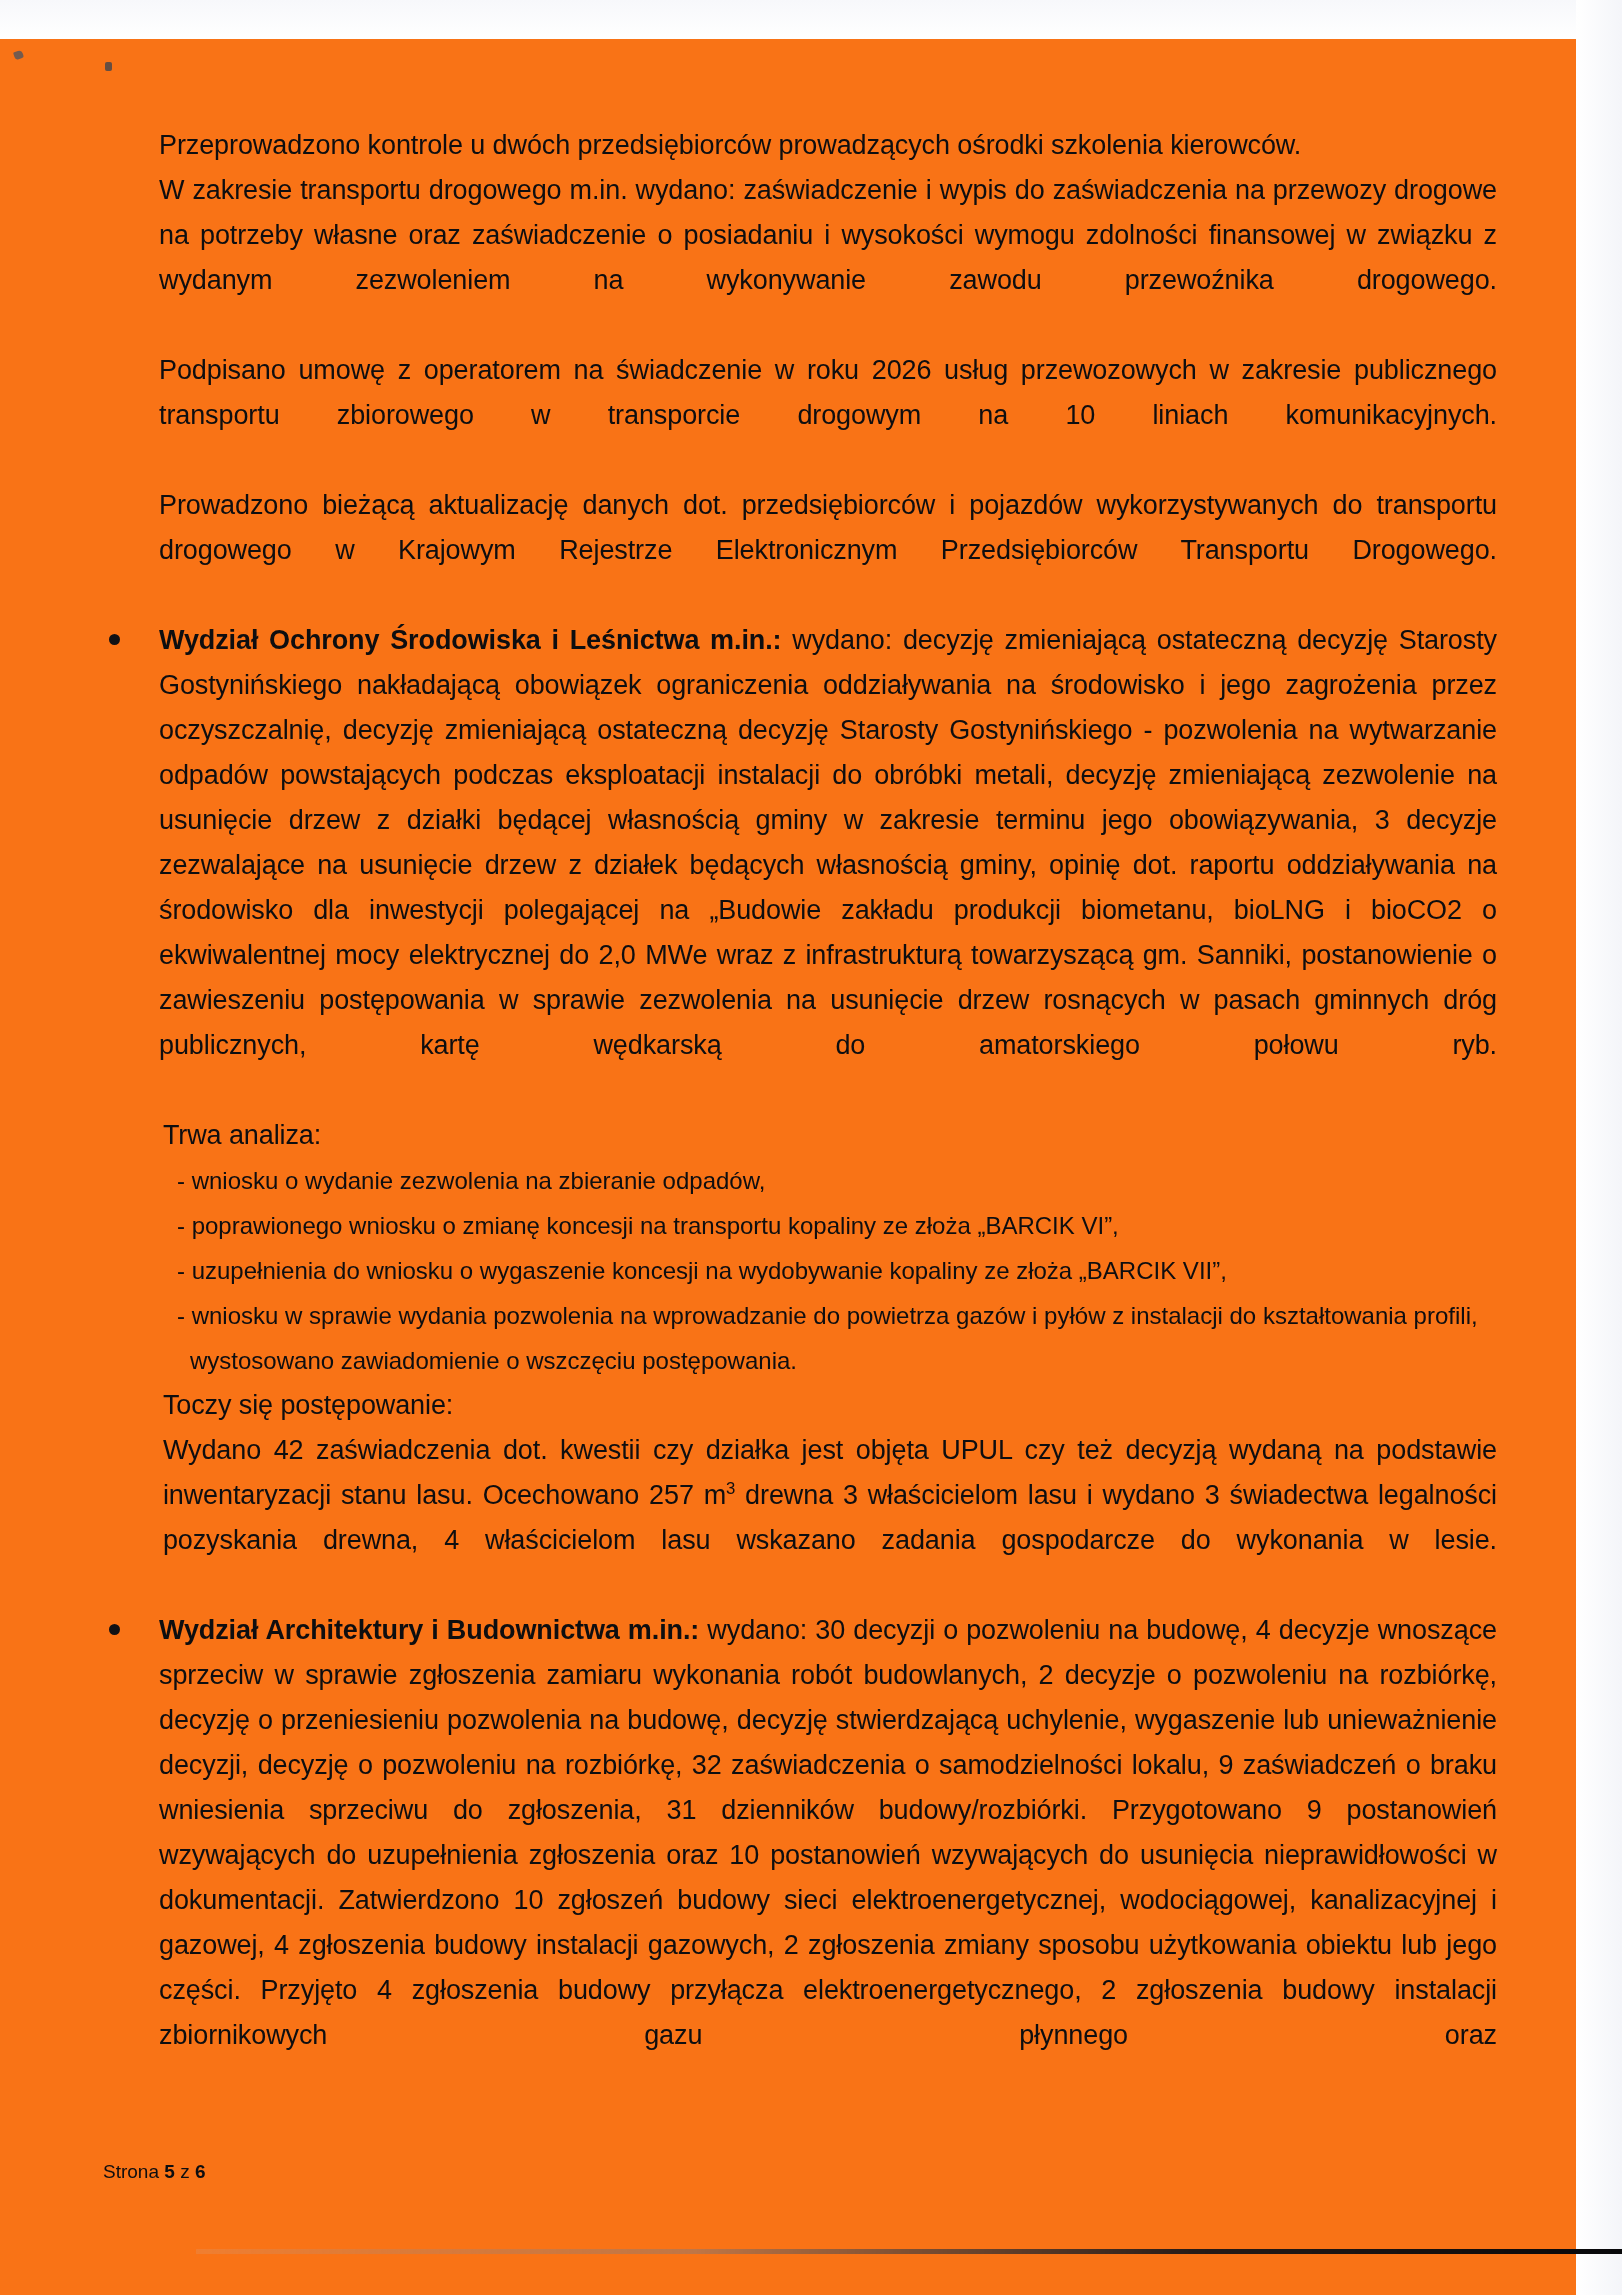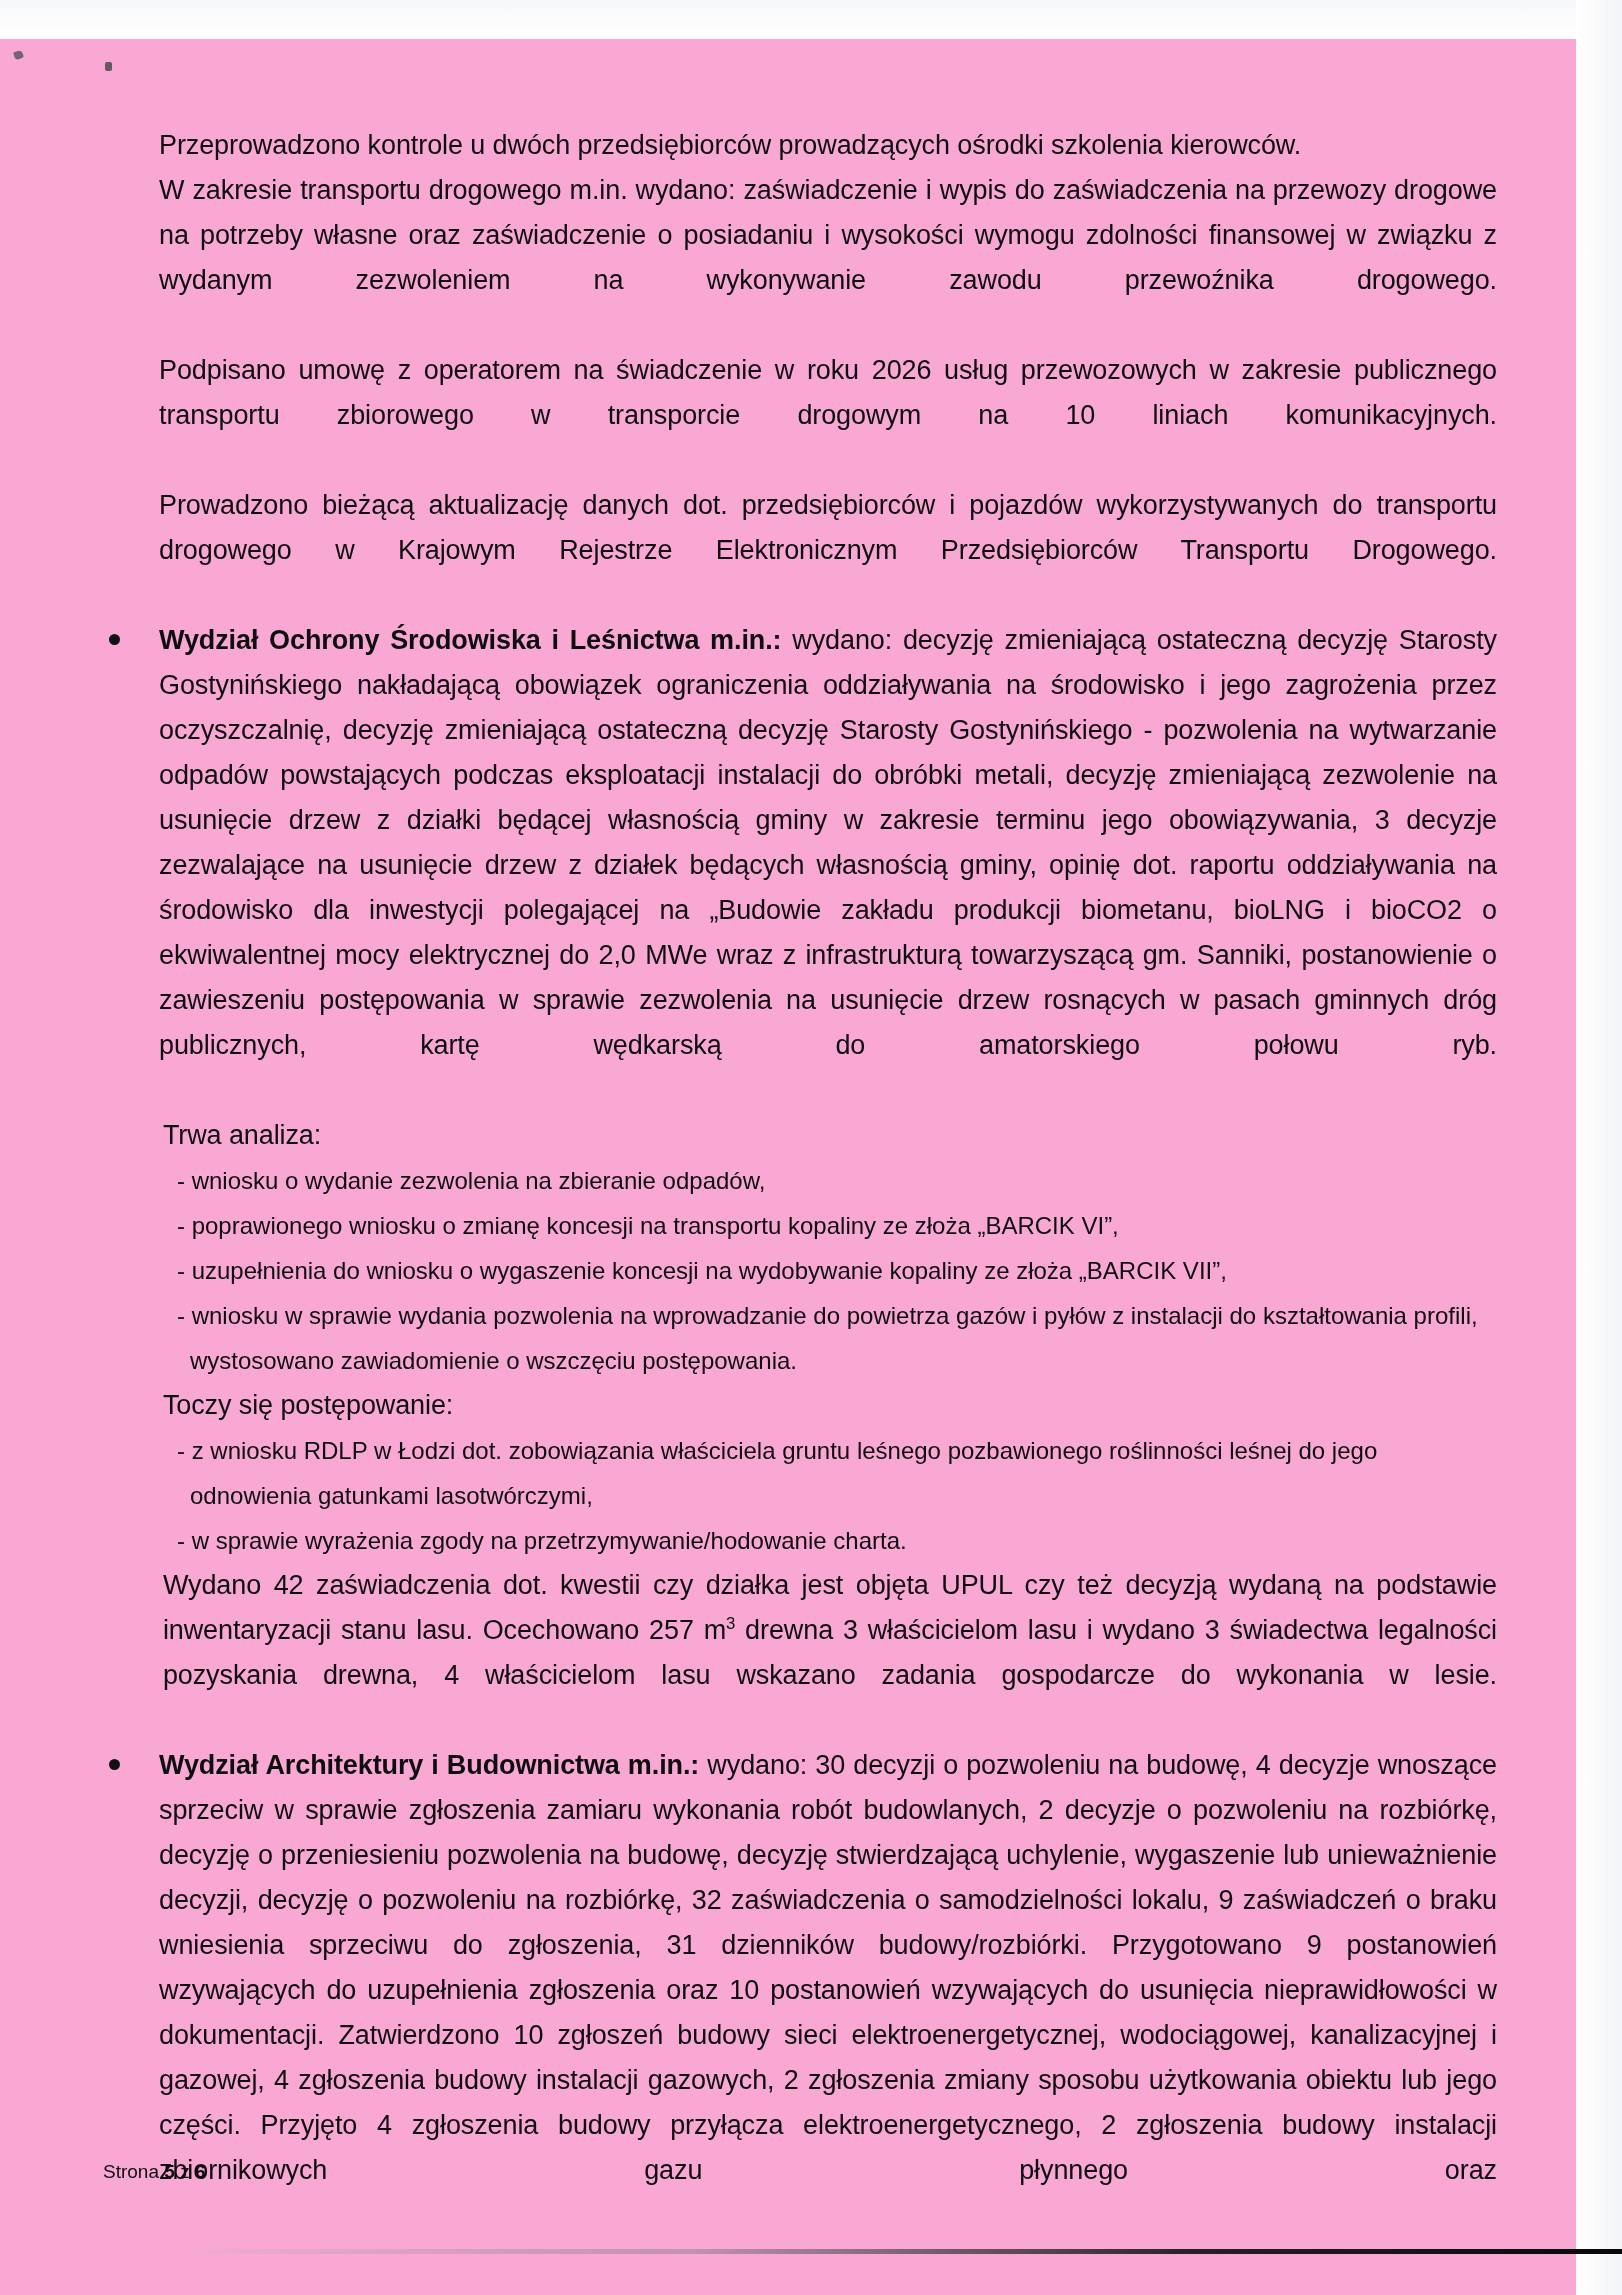--- a/index.html
+++ b/index.html
@@ -8,21 +8,21 @@
     padding: 0;
     background: #ffffff;
   }
   body {
     font-family: "Liberation Sans", "DejaVu Sans", sans-serif;
   }
   .page {
     position: relative;
     width: 1622px;
     height: 2295px;
-    background: #f9a8d4;
+    background: #f97316;
     overflow: hidden;
     box-sizing: border-box;
   }
 
   
   .scan-tint-top {
     position: absolute;
     top: 0; left: 0;
     width: 1622px;
     height: 39px;
@@ -175,24 +175,20 @@
 
       <ul class="sub-list">
         <li>- wniosku o wydanie zezwolenia na zbieranie odpadów,</li>
         <li>- poprawionego wniosku o zmianę koncesji na transportu kopaliny ze złoża „BARCIK VI”,</li>
         <li>- uzupełnienia do wniosku o wygaszenie koncesji na wydobywanie kopaliny ze złoża „BARCIK VII”,</li>
         <li>- wniosku  w sprawie wydania pozwolenia na wprowadzanie do powietrza gazów i pyłów z instalacji do kształtowania profili, wystosowano zawiadomienie o wszczęciu postępowania.</li>
       </ul>
 
       <p class="line nojust indent-para">Toczy się postępowanie:</p>
 
-      <ul class="sub-list">
-        <li>- z wniosku RDLP w Łodzi dot. zobowiązania właściciela gruntu leśnego pozbawionego roślinności leśnej do jego odnowienia gatunkami lasotwórczymi,</li>
-        <li>- w sprawie wyrażenia zgody na przetrzymywanie/hodowanie charta.</li>
-      </ul>
 
       <p class="line just indent-para"><span>Wydano 42 zaświadczenia dot. kwestii czy działka jest objęta UPUL czy też decyzją wydaną na podstawie inwentaryzacji stanu lasu. Ocechowano 257 m</span><sup>3</sup><span> drewna 3 właścicielom lasu i wydano 3 świadectwa legalności pozyskania drewna, 4 właścicielom lasu wskazano zadania gospodarcze do wykonania w lesie.</span></p>
     </div>
 
     <div class="bullet-block">
       <span class="bullet-mark"></span>
       <p class="line just bullet-body"><span class="dept-name">Wydział Architektury i Budownictwa m.in.:</span><span> wydano: 30 decyzji o pozwoleniu na budowę, 4 decyzje wnoszące sprzeciw w sprawie zgłoszenia zamiaru wykonania robót budowlanych, 2 decyzje o pozwoleniu na rozbiórkę, decyzję o przeniesieniu pozwolenia na budowę, decyzję stwierdzającą uchylenie, wygaszenie lub unieważnienie decyzji, decyzję o pozwoleniu na rozbiórkę, 32 zaświadczenia o samodzielności lokalu, 9 zaświadczeń o braku wniesienia sprzeciwu do zgłoszenia, 31 dzienników budowy/rozbiórki. Przygotowano 9 postanowień wzywających do uzupełnienia zgłoszenia oraz 10 postanowień wzywających do usunięcia nieprawidłowości w dokumentacji. Zatwierdzono 10 zgłoszeń budowy sieci elektroenergetycznej, wodociągowej, kanalizacyjnej i gazowej, 4 zgłoszenia budowy instalacji gazowych, 2 zgłoszenia zmiany sposobu użytkowania obiektu lub jego części. Przyjęto 4 zgłoszenia budowy przyłącza elektroenergetycznego, 2 zgłoszenia budowy instalacji zbiornikowych gazu płynnego oraz</span></p>
     </div>
 
   </div>

